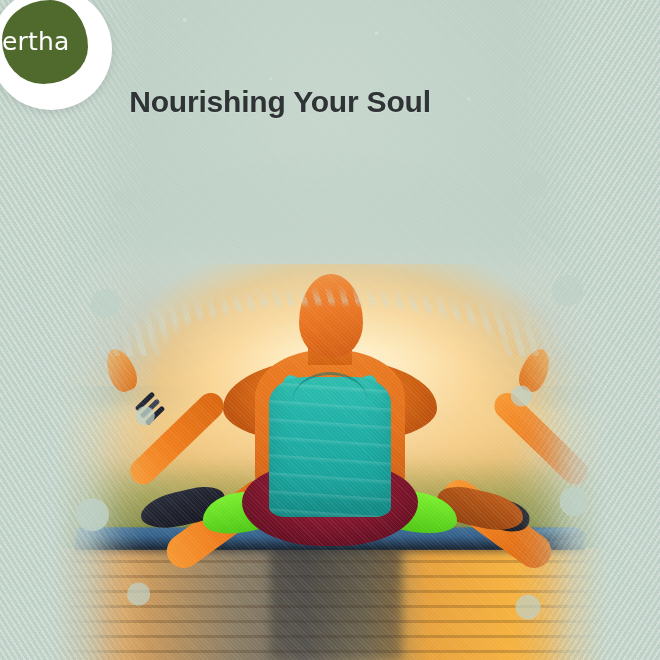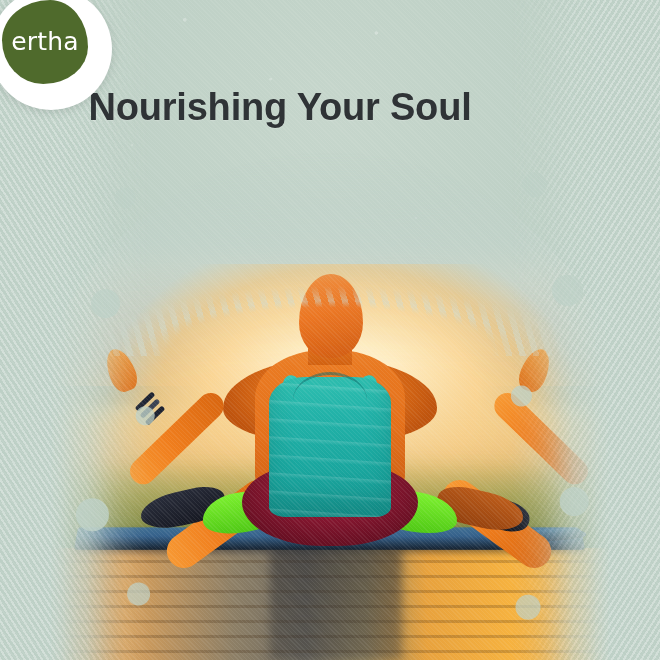--- a/index.html
+++ b/index.html
@@ -327,39 +327,39 @@
     width:122px; height:122px;
     background:#ffffff;
     border-radius:50%;
     box-shadow:0 2px 8px rgba(60,70,65,.18);
   }
   .logo-blob {
     position:absolute; left:12px; top:12px;
     width:86px; height:84px;
     background:#4f6a2c;
     border-radius:56% 44% 52% 48% / 48% 56% 44% 52%;
-    display:flex; align-items:center; justify-content:center;
+    display:flex; align-items:center; 
   }
   .logo-text {
     color:#ffffff;
     font-size:25px;
     font-weight:400;
     letter-spacing:.2px;
     font-family:"DejaVu Sans", sans-serif;
     transform:translateY(-1px);
   }
 
   
   .headline {
     position:absolute; left:0; top:82px; width:560px;
     text-align:center;
     color:#2f3336;
     font-family:"Liberation Sans", sans-serif;
     font-weight:bold;
-    font-size:38px;
+    font-size:30px;
     line-height:1.34;
     letter-spacing:-0.2px;
     text-shadow:0 1px 1px rgba(255,255,255,.18);
   }
   .headline .l1 { display:block; }
   .headline .l2 { display:block; }
 </style>
 </head>
 <body>
 

